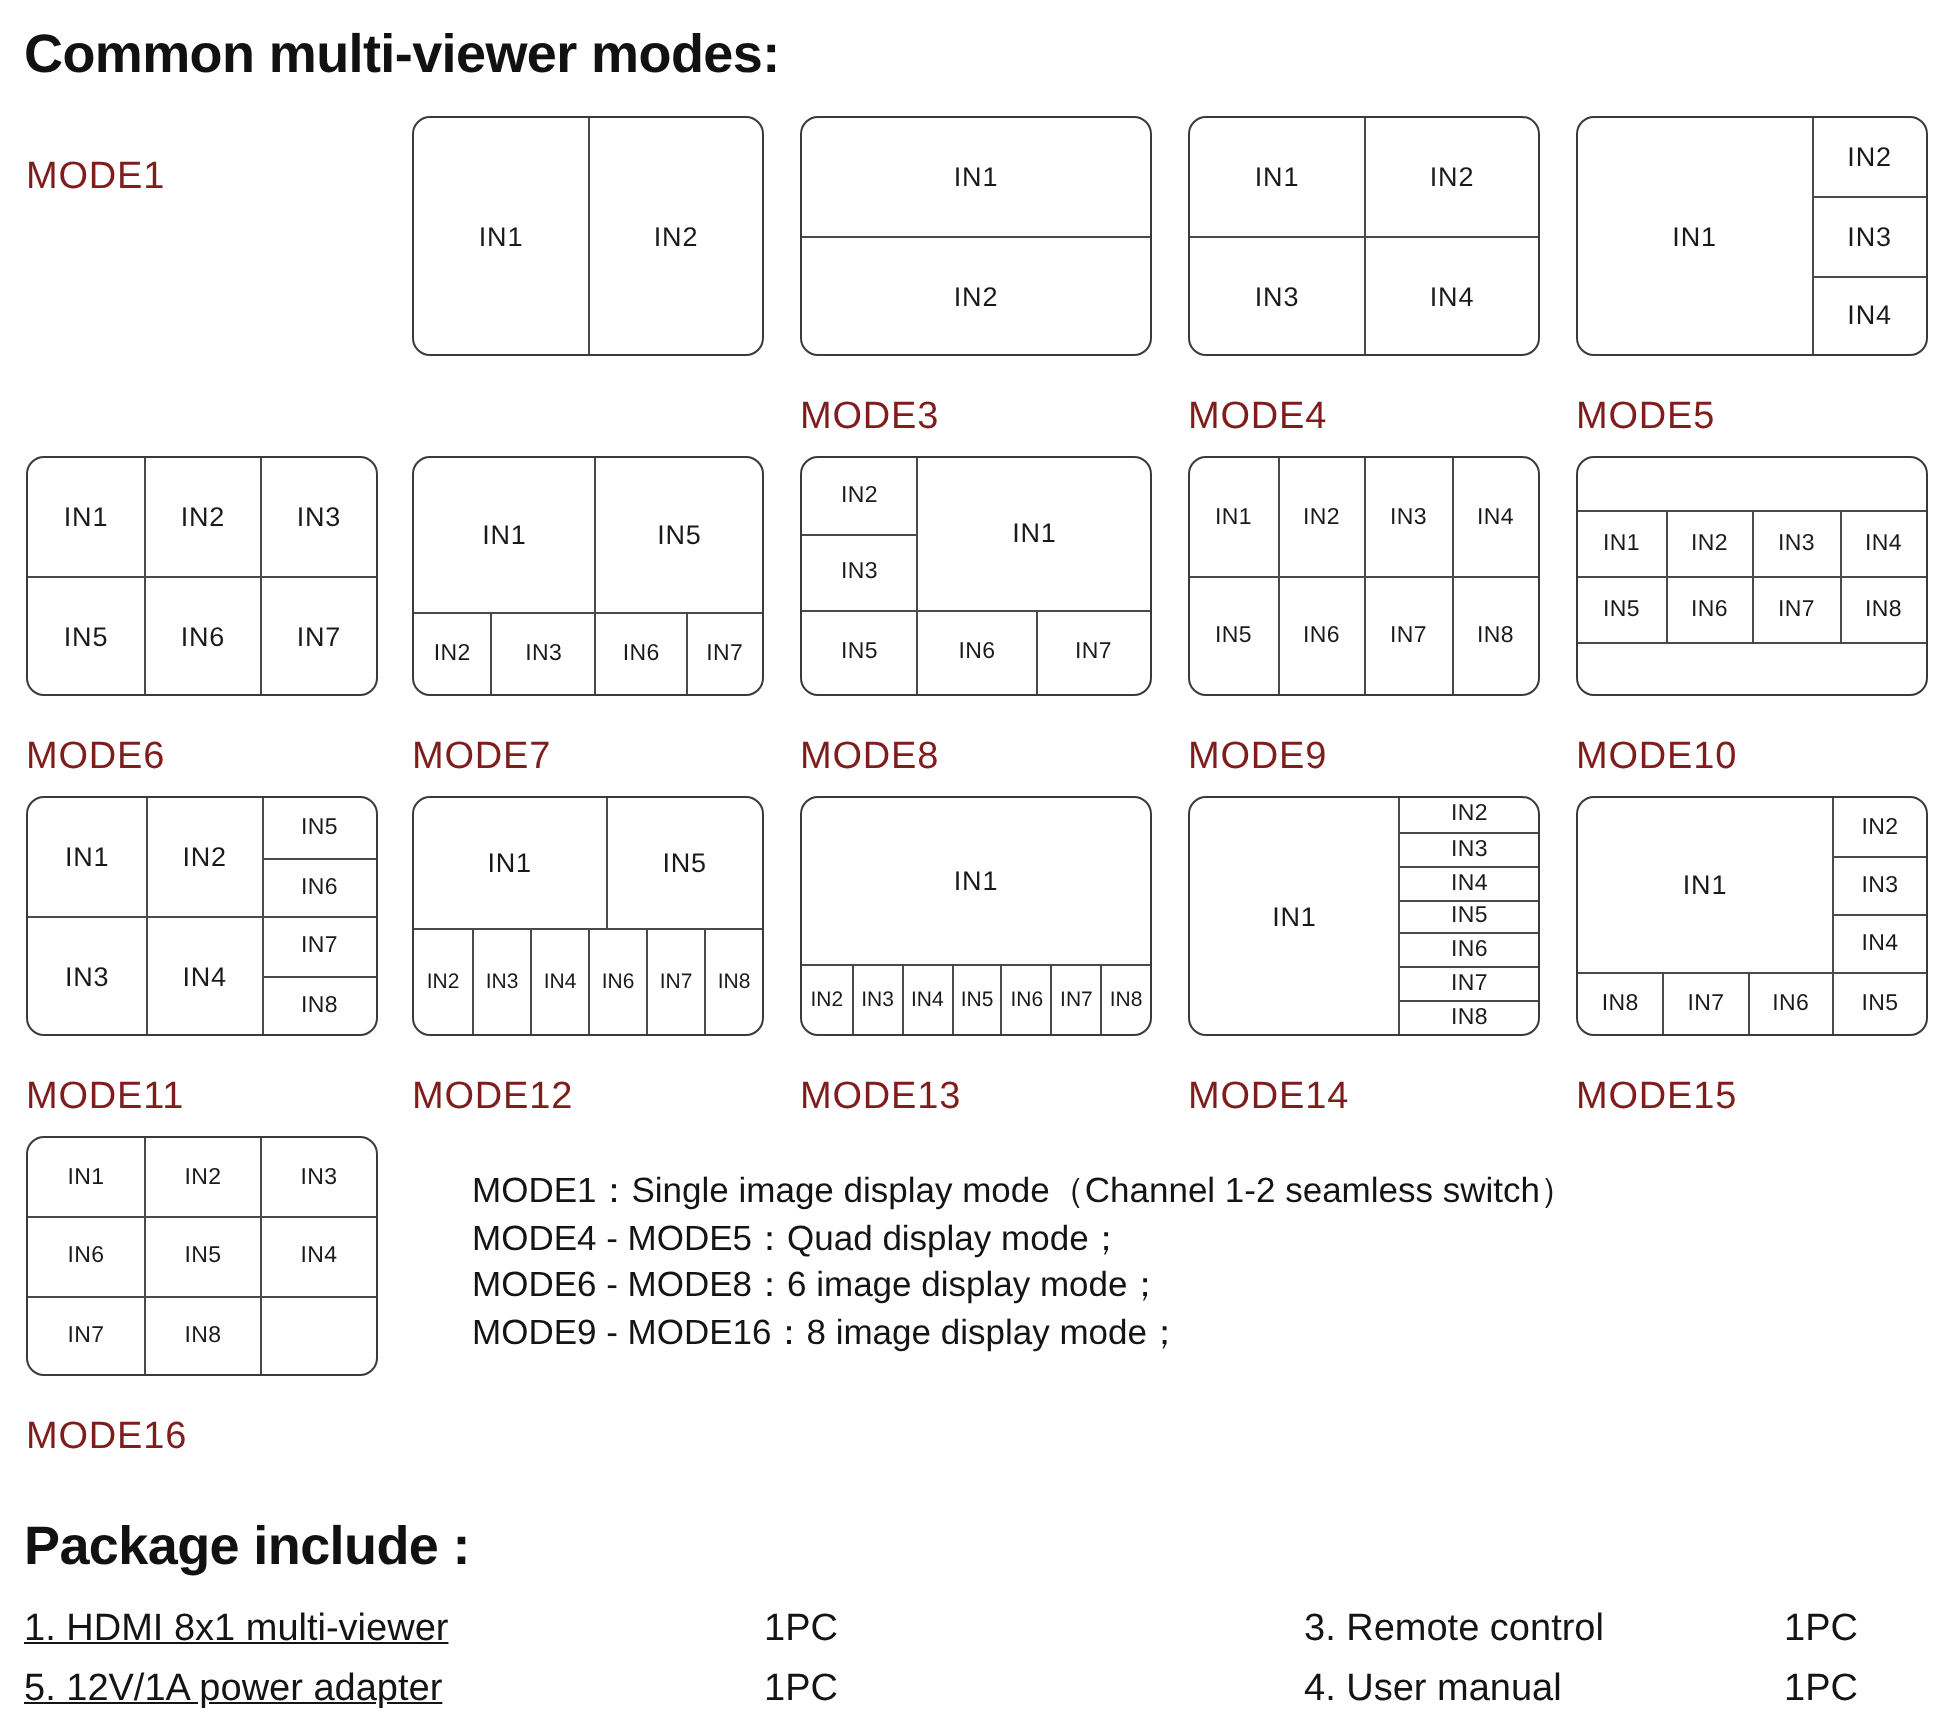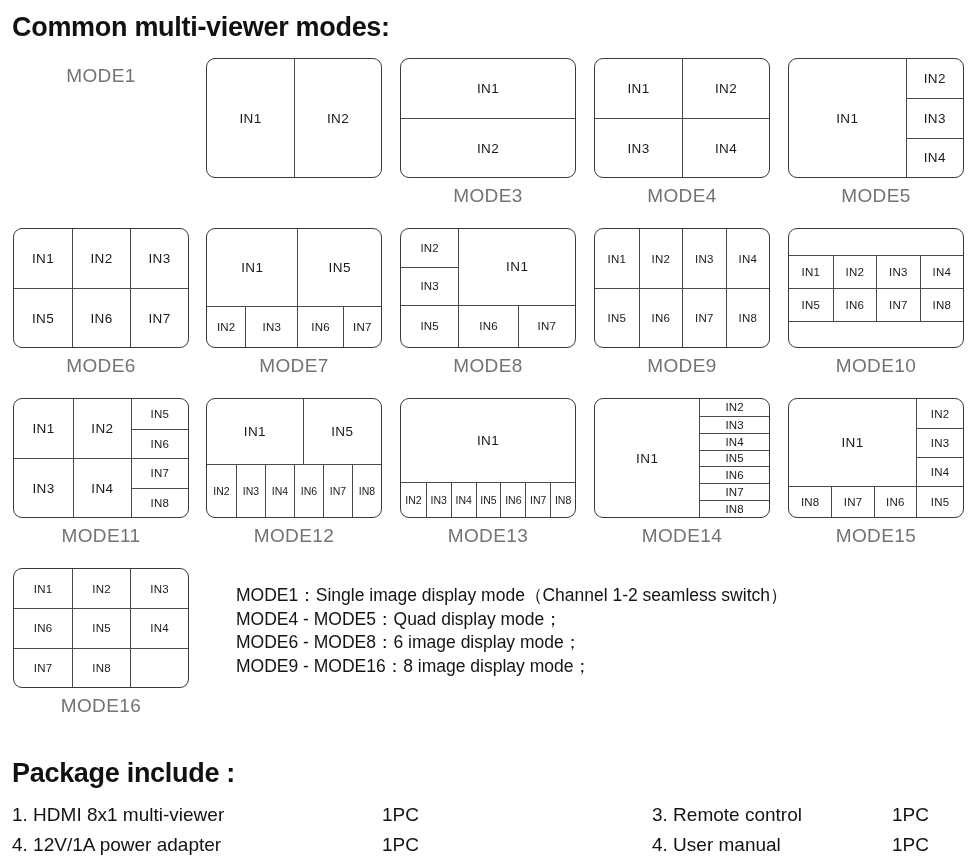--- a/index.html
+++ b/index.html
@@ -39,25 +39,24 @@
   .diagram {
     position: relative;
     width: 176px;
     height: 120px;
     border: 1.6px solid #3a3a3a;
     border-radius: 9px;
     background: #fff;
     overflow: hidden;
   }
   .mode-label {
-    margin-top: 7px;
-    text-align: center;
+    margin-top: 20px;
     font-size: 19px;
     letter-spacing: 0.4px;
-    color: #737373;
+    color: #7f1d1d;
   }
 
   
   .rgn {
     position: absolute;
     display: flex;
     align-items: center;
     justify-content: center;
     font-size: 13.5px;
     letter-spacing: 0.4px;
@@ -89,21 +88,21 @@
     left: 12px;
     top: 800px;
     width: 945px;
     font-size: 19px;
     line-height: 30px;
     color: #141414;
   }
   .pkg-row { position: relative; height: 30px; }
   .pkg-name { position: absolute; white-space: nowrap; }
   .pkg-qty  { position: absolute; white-space: nowrap; text-align: right; }
-  .pkg-l-name { left: 0px; }
+  .pkg-l-name { left: 0px; text-decoration: underline; }
   .pkg-l-qty  { left: 370px; }
   .pkg-r-name { left: 640px; }
   .pkg-r-qty  { left: 880px; }
 </style>
 </head>
 <body>
 
 <div id="page">
 
   <div class="h-title" id="title-modes">Common multi-viewer modes:</div>
@@ -303,20 +302,20 @@
   <div class="h-title" id="title-package">Package include :</div>
 
   <div id="package-list">
       <div class="pkg-row">
         <div class="pkg-name pkg-l-name">1. HDMI 8x1 multi-viewer</div>
         <div class="pkg-qty pkg-l-qty">1PC</div>
         <div class="pkg-name pkg-r-name">3. Remote control</div>
         <div class="pkg-qty pkg-r-qty">1PC</div>
       </div>
       <div class="pkg-row">
-        <div class="pkg-name pkg-l-name">4. 12V/1A power adapter</div>
+        <div class="pkg-name pkg-l-name">5. 12V/1A power adapter</div>
         <div class="pkg-qty pkg-l-qty">1PC</div>
         <div class="pkg-name pkg-r-name">4. User manual</div>
         <div class="pkg-qty pkg-r-qty">1PC</div>
       </div>
     </div>
 
 </div>
 
 </body></html>

